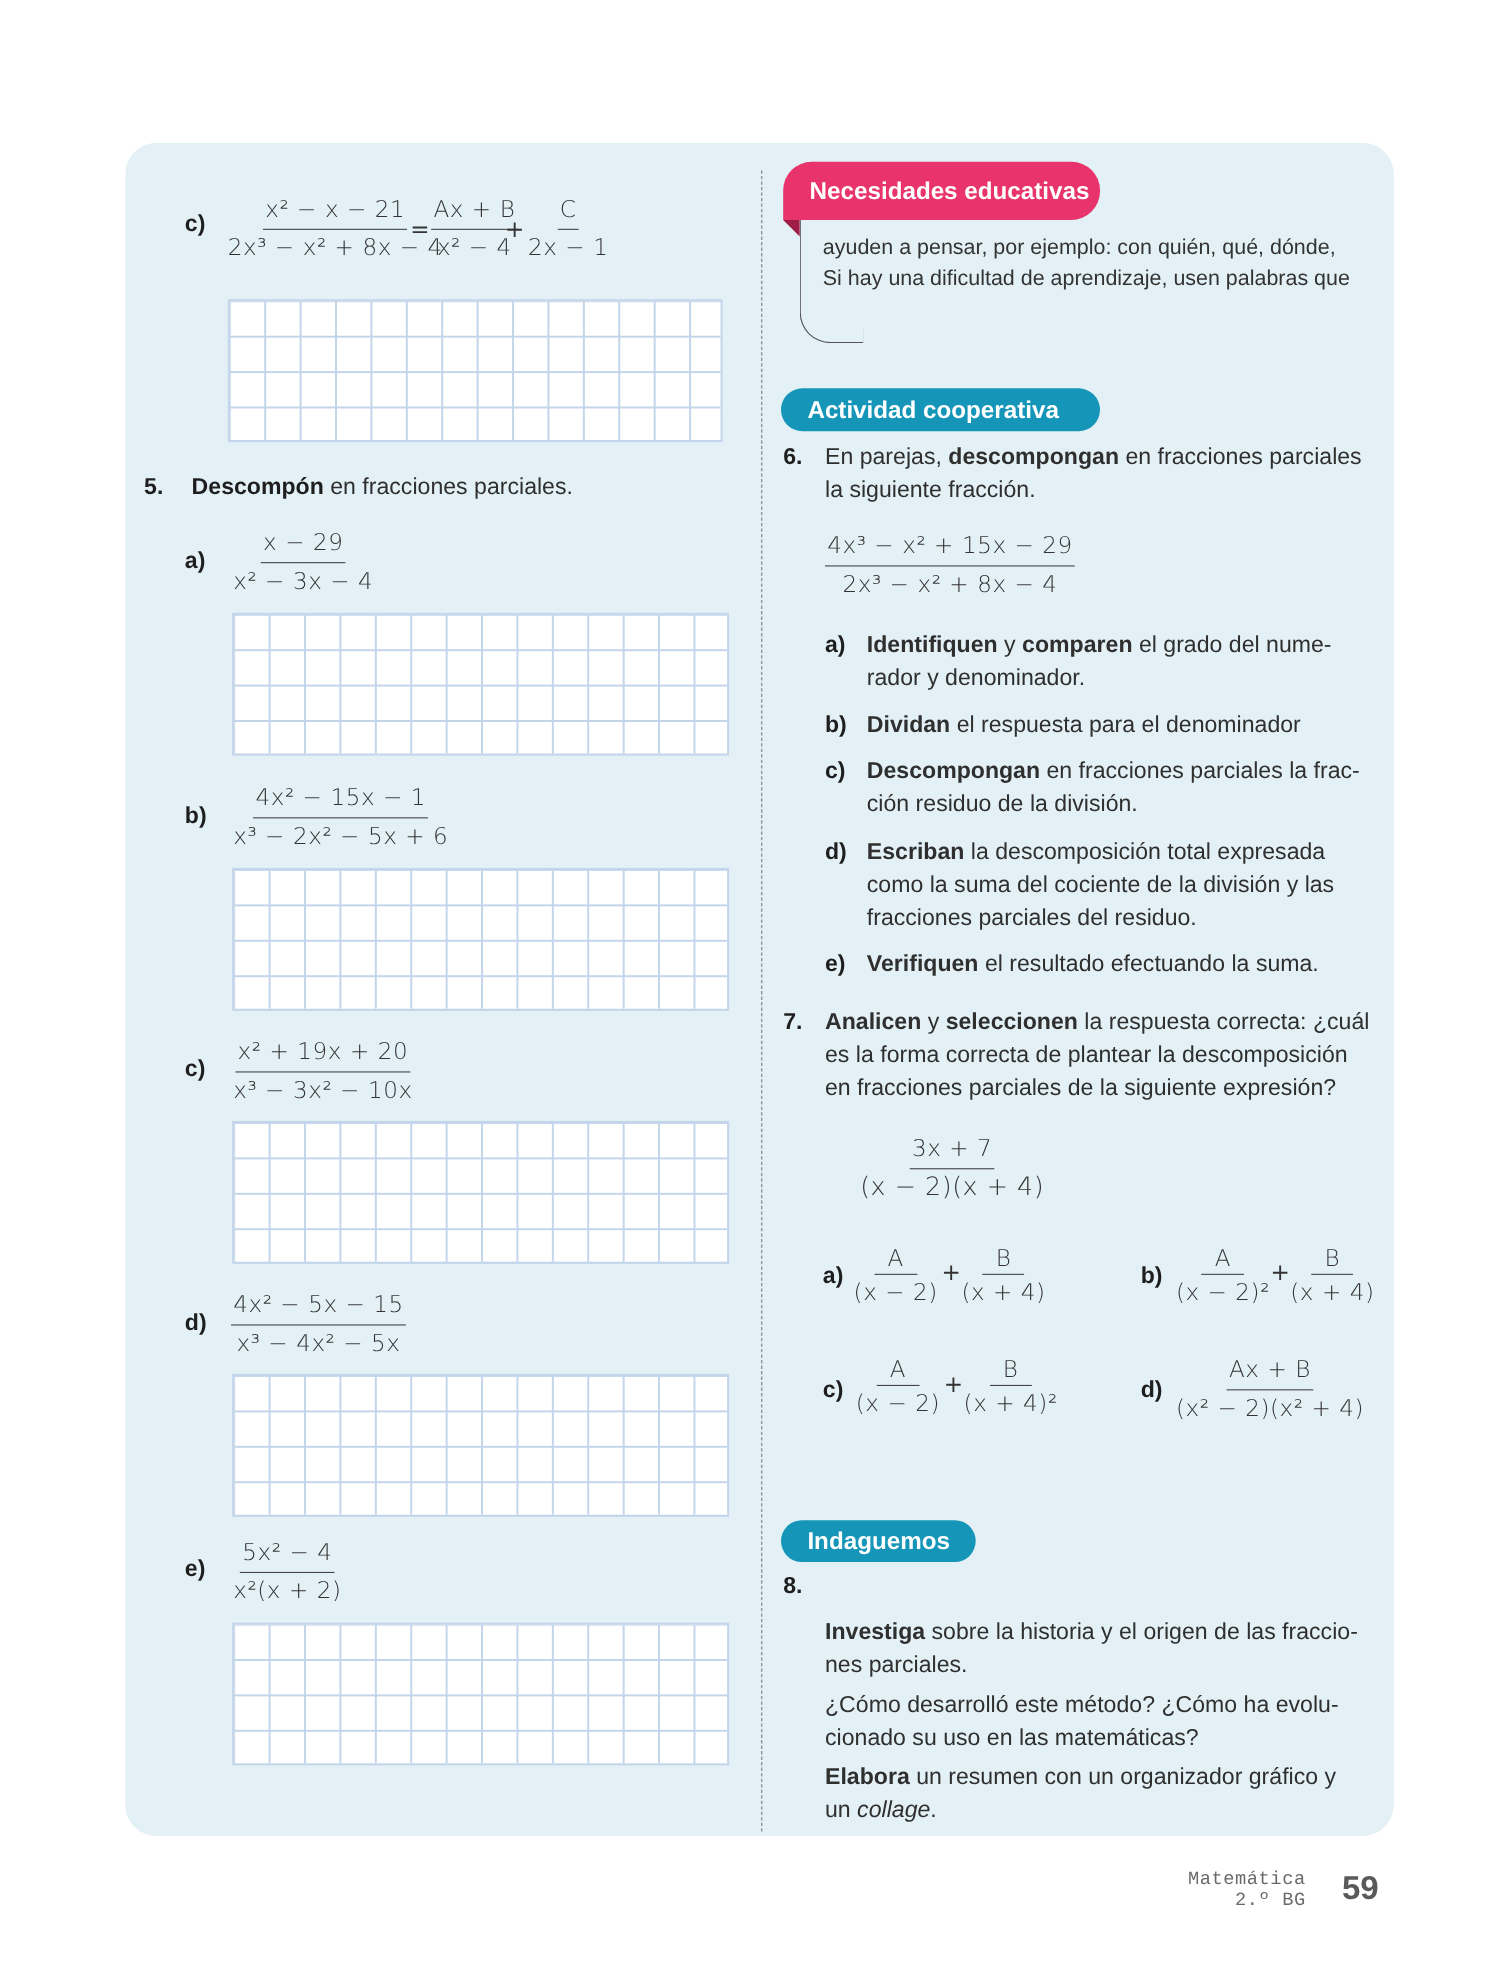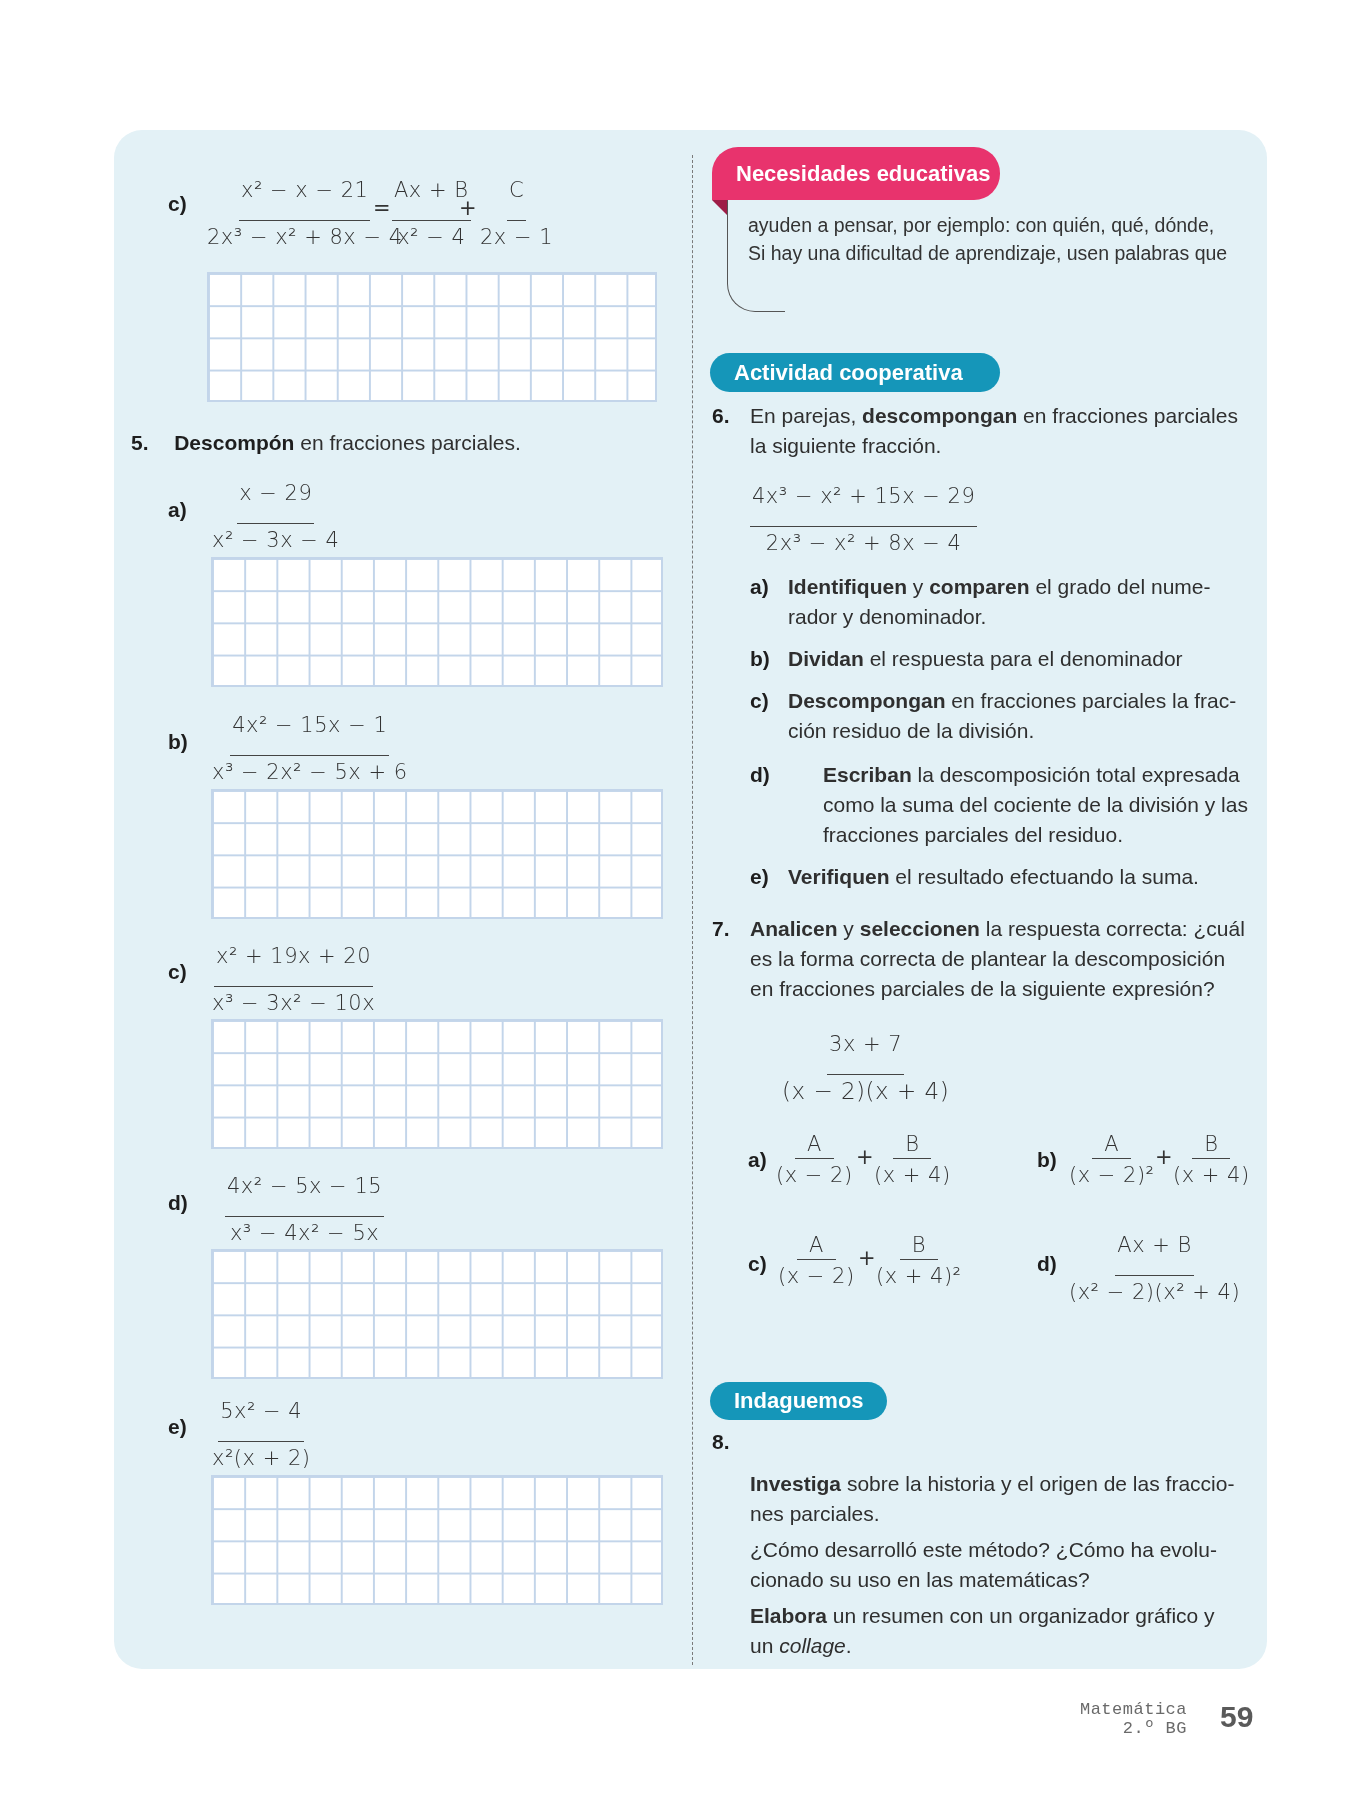--- a/index.html
+++ b/index.html
@@ -13,21 +13,21 @@
 
   .abs { position: absolute; }
   .label-bold { font-weight: bold; font-size: 21px; color: #1e1e1e; }
   .txt { font-size: 21px; color: #2f2f2f; line-height: 30px; }
   .txt b { color: #1e1e1e; }
 
   
   .frac { position: absolute; display: inline-flex; flex-direction: column; align-items: center;
           font-size: 21px; color: #333; font-family: "DejaVu Sans", sans-serif; font-weight: 300; }
   .frac .num, .frac .den { white-space: nowrap; padding: 0 2px; line-height: 27px; letter-spacing: 0.5px; }
-  .frac .num { border-bottom: 1.5px solid #444; padding-bottom: 16px; }
+  .frac .num { border-bottom: 1.5px solid #444; padding-bottom: 4px; }
   .frac .den { padding-top: 3px; }
   .op { position: absolute; font-size: 21px; color: #333; font-family: "DejaVu Sans", sans-serif; }
 
   
   .grid { position: absolute; width: 452px; height: 130px; background-color: #ffffff;
           border: 2px solid #c3d5ea;
           background-image:
             linear-gradient(to right, #c3d5ea 1.5px, transparent 1.5px),
             linear-gradient(to bottom, #c3d5ea 1.5px, transparent 1.5px);
           background-size: 32.2px 32.2px; background-position: -1px -1px; }
@@ -93,21 +93,21 @@
 <div class="grid" style="left:211px; top:789px;"></div>
 
 <span class="abs label-bold" style="left:168px; top:960px;">c)</span>
 <div class="frac" style="left:210px; top:943px;">
   <span class="num">x² + 19x + 20</span>
   <span class="den">x³ − 3x² − 10x</span>
 </div>
 <div class="grid" style="left:211px; top:1019px;"></div>
 
 <span class="abs label-bold" style="left:168px; top:1191px;">d)</span>
-<div class="frac" style="left:210px; top:1173px;margin-left:15px;">
+<div class="frac" style="left:210px; top:1173px;">
   <span class="num">4x² − 5x − 15</span>
   <span class="den">x³ − 4x² − 5x</span>
 </div>
 <div class="grid" style="left:211px; top:1249px;"></div>
 
 <span class="abs label-bold" style="left:168px; top:1415px;">e)</span>
 <div class="frac" style="left:210px; top:1398px;">
   <span class="num">5x² − 4</span>
   <span class="den">x²(x + 2)</span>
 </div>
@@ -154,21 +154,21 @@
 </div>
 <div class="item-row" style="left:750px; top:686px; width:507px;">
   <span class="lt">c)</span>
   <div class="body" style="width:469px;">
     <div><b>Descompongan</b><span> en fracciones parciales la frac-</span></div>
     <div>ción residuo de la división.</div>
   </div>
 </div>
 <div class="item-row" style="left:750px; top:760px; width:507px;">
   <span class="lt">d)</span>
-  <div class="body" style="width:469px;margin-left:35px;">
+  <div class="body" style="width:469px;">
     <div><b>Escriban</b><span> la descomposición total expresada</span></div>
     <div>como la suma del cociente de la división y las</div>
     <div>fracciones parciales del residuo.</div>
   </div>
 </div>
 <div class="item-row" style="left:750px; top:862px; width:507px;">
   <span class="lt">e)</span>
   <div class="body" style="width:469px;">
     <div><b>Verifiquen</b><span> el resultado efectuando la suma.</span></div>
   </div>

